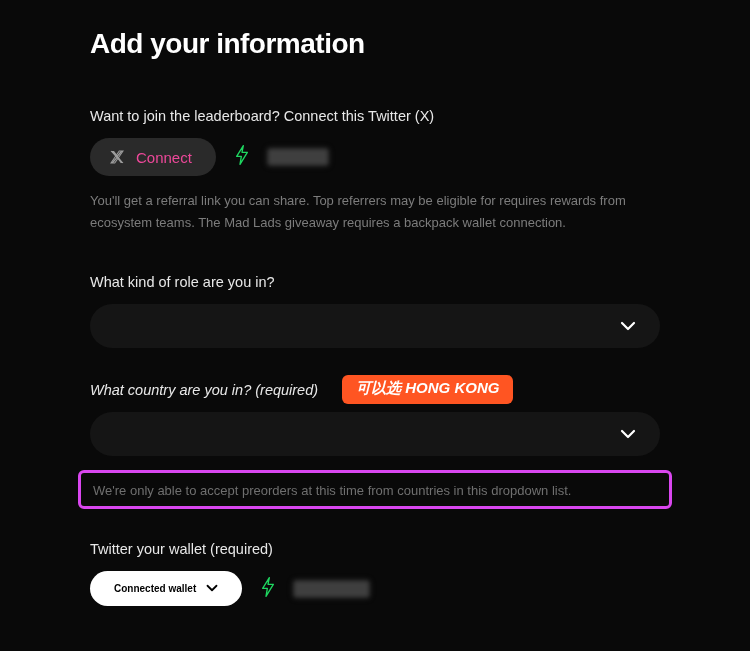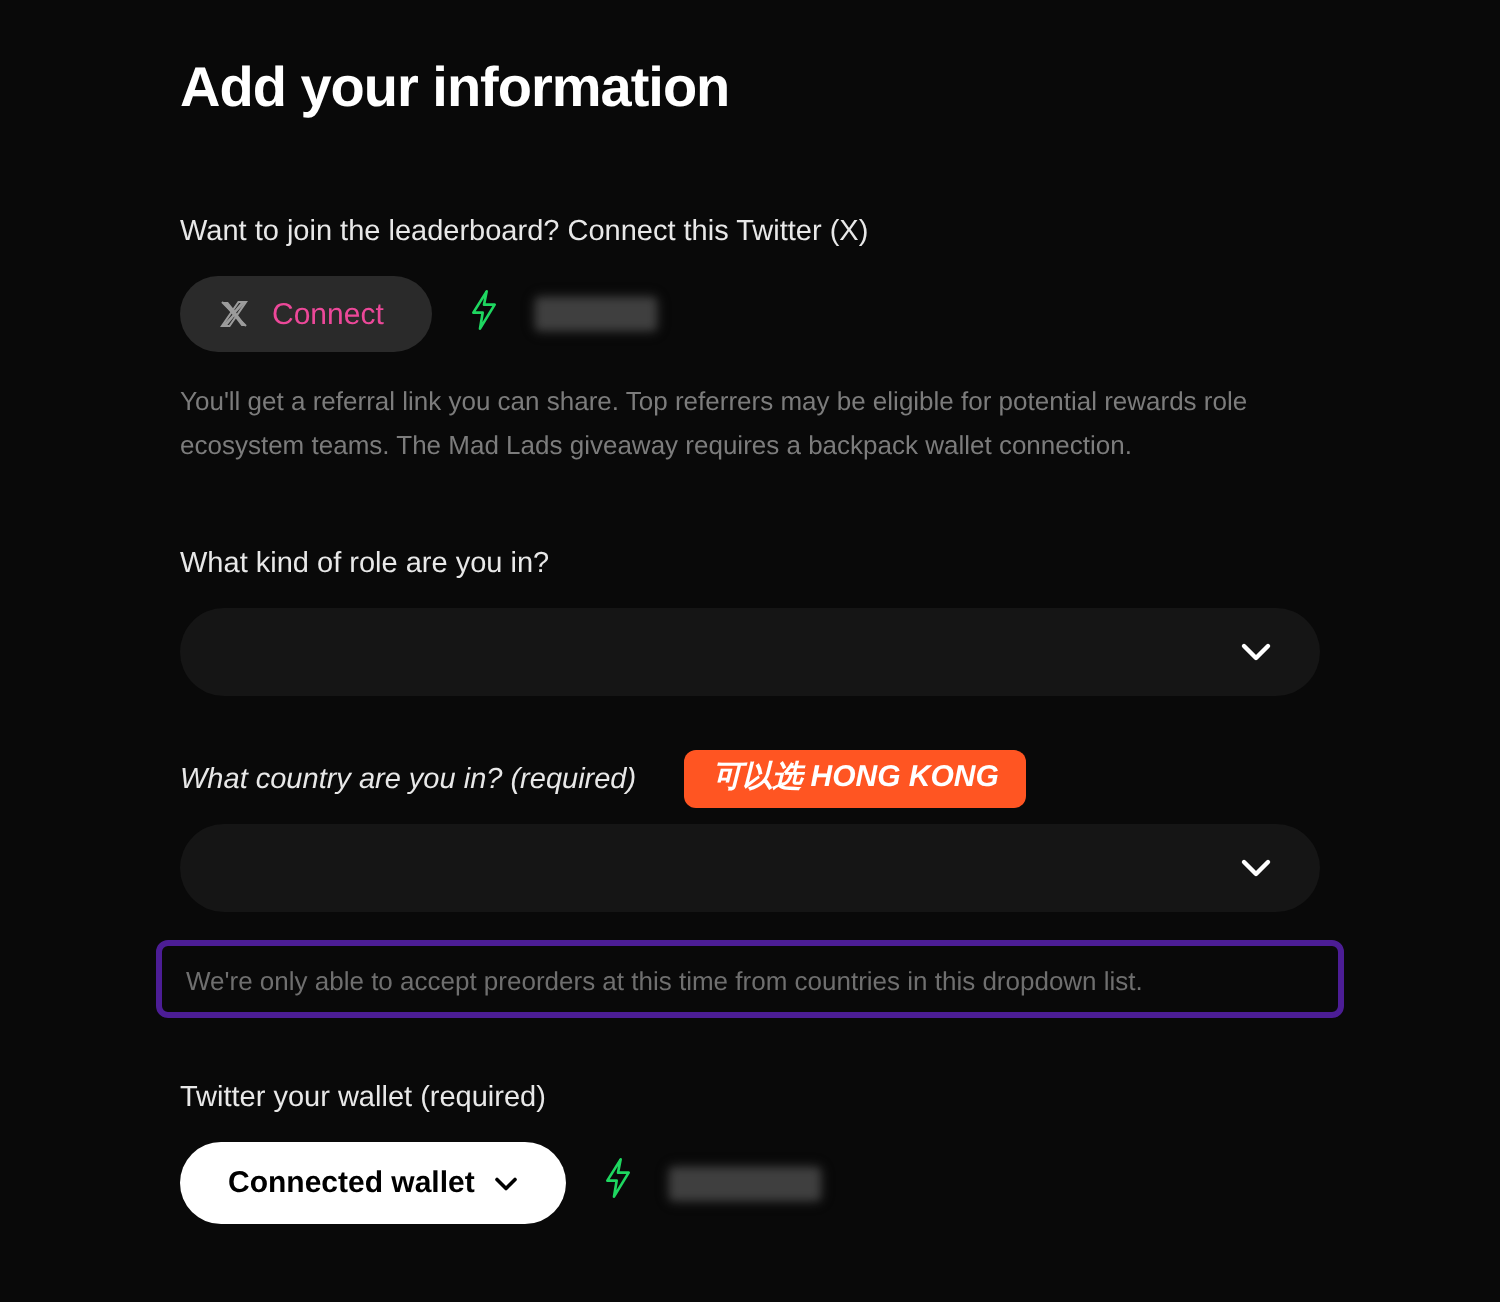--- a/index.html
+++ b/index.html
@@ -84,41 +84,41 @@
       color: #fff;
       font-weight: 700;
       font-size: 15px;
       padding: 4px 14px 6px 14px;
       border-radius: 6px;
       white-space: nowrap;
       position: relative;
       top: -8px;
     }
     .highlight-box {
-      border: 3px solid #4c1d95;
+      border: 3px solid #d946ef;
       border-radius: 6px;
       padding: 10px 12px 8px 12px;
       margin-left: -12px;
       margin-right: -12px;
       margin-top: 14px;
       margin-bottom: 32px;
     }
     .note {
       font-size: 13px;
       color: #6f6f6f;
     }
     .btn-white {
       display: inline-flex;
       align-items: center;
       gap: 10px;
       background: #fff;
       color: #000;
       border-radius: 999px;
       padding: 12px 24px;
-      font-size: 15px;
+      font-size: 10px;
       font-weight: 700;
       cursor: pointer;
       border: none;
     }
   </style>
 </head>
 <body>
 
 <div class="container">
   <h1>Add your information</h1>
@@ -135,21 +135,21 @@
         </span>
         <span>Connect</span>
       </button>
       <span>
         <svg class="bolt" viewBox="0 0 24 32" fill="none">
             <path d="M14 2L4 18h7l-2 12 11-18h-8l2-10z" fill="none" stroke="#1ed760" stroke-width="2" stroke-linejoin="round"></path>
           </svg>
       </span>
       <span class="blurred"></span>
     </div>
-    <div class="helptext">You'll get a referral link you can share. Top referrers may be eligible for potential rewards role ecosystem teams. The Mad Lads giveaway requires a backpack wallet connection.</div>
+    <div class="helptext">You'll get a referral link you can share. Top referrers may be eligible for requires rewards from ecosystem teams. The Mad Lads giveaway requires a backpack wallet connection.</div>
   </div>
 
   <div class="section">
     <div class="label">What kind of role are you in?</div>
     <button class="dropdown">
       <span class="chev">
         <svg viewBox="0 0 16 10" fill="none">
             <path d="M2 2l6 6 6-6" stroke="#fff" stroke-width="2.2" stroke-linecap="round" stroke-linejoin="round"></path>
           </svg>
       </span>

